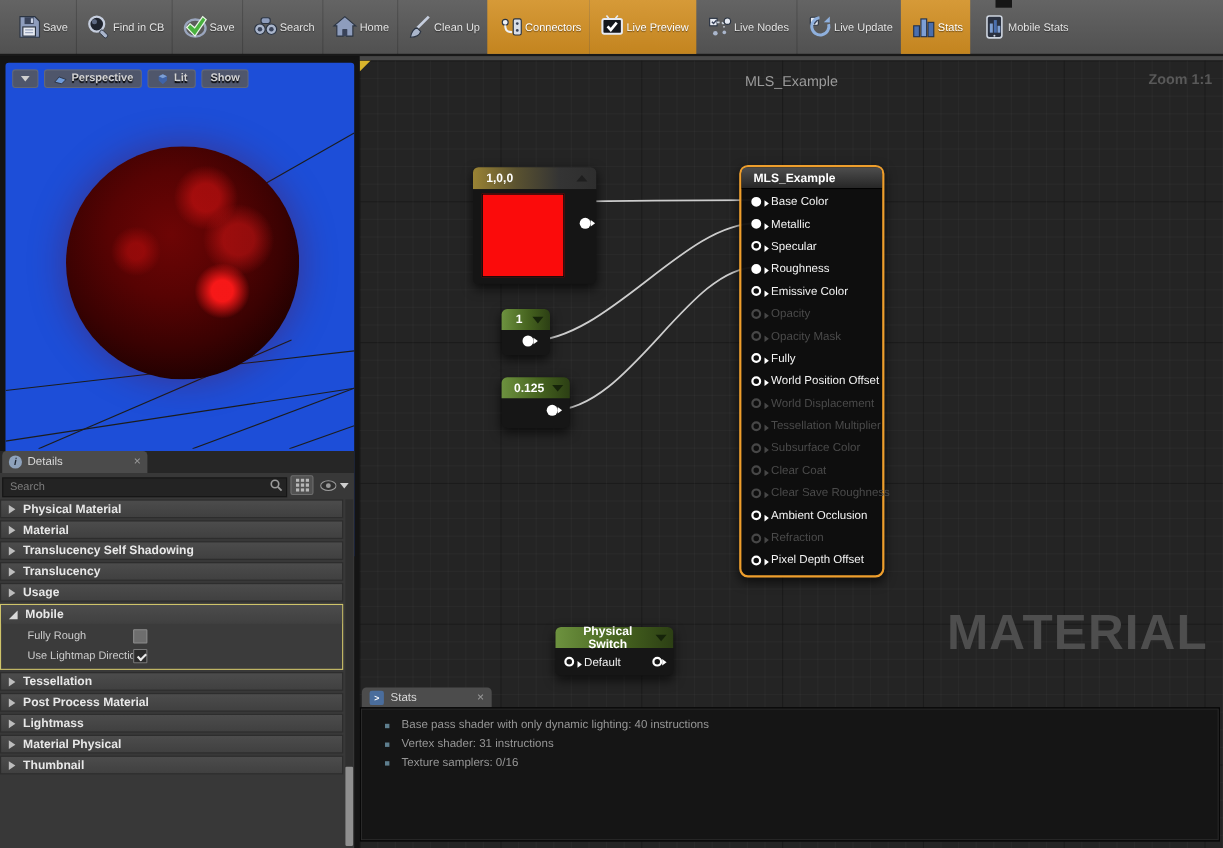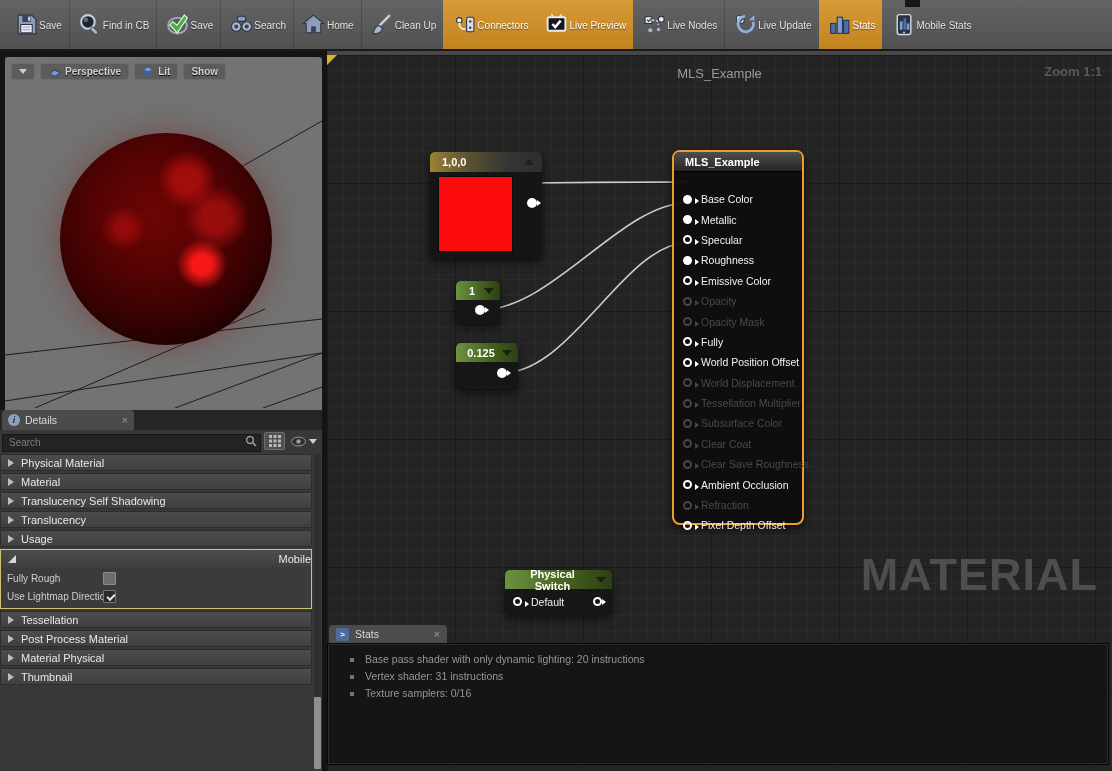--- a/index.html
+++ b/index.html
@@ -19,21 +19,21 @@
   .ticon svg { width:25px; height:25px; }
   .tlabel { font-size:10px; color:#e4e4e4; margin-top:2px; white-space:nowrap;
     text-shadow:0 1px 1px rgba(0,0,0,.5); }
   .tbtn.on .tlabel { color:#fff; }
   .win-artifact { position:absolute; left:905px; top:0; width:15px; height:7px; background:#161616; }
 
   
   .left { position:absolute; left:0; top:53px; width:322px; bottom:0; background:#141414; }
 
   
-  .viewport { position:absolute; left:5px; top:4px; width:317px; height:451px; background:#737373;
+  .viewport { position:absolute; left:5px; top:4px; width:317px; height:451px; background:#1d4ed8;
     border-radius:3px; overflow:hidden; }
   .vp-grid { position:absolute; inset:0; }
   .vp-toolbar { position:absolute; left:6px; top:6px; display:flex; gap:5px; align-items:center; }
   .vp-btn { background:rgba(88,88,88,.85); border:1px solid rgba(130,130,130,.4); border-radius:3px;
     height:17px; display:flex; align-items:center; gap:4px; padding:0 7px;
     color:#d2d2d2; font-size:10px; font-weight:bold; cursor:pointer; text-shadow:0 1px 1px #000; }
   .caret-down { width:0; height:0; border-left:4px solid transparent; border-right:4px solid transparent;
     border-top:5px solid #cfcfcf; }
   .sphere { position:absolute; left:55px; top:76px; width:212px; height:212px; border-radius:50%;
     background:
@@ -66,25 +66,25 @@
   .search-mag { position:absolute; right:4px; top:3px; }
   .sq-btn { width:21px; height:18px; background:#515151; border:1px solid #6e6e6e; border-radius:2px;
     display:flex; align-items:center; justify-content:center; cursor:pointer; }
   .eye-btn { display:flex; align-items:center; gap:3px; padding:0 3px; cursor:pointer; height:18px; }
   .dbody { position:absolute; left:0; top:44px; right:0; bottom:0; }
   .cat { height:17px; margin:0 10px 2px 0; background:linear-gradient(#4c4c4c,#404040);
     border:1px solid #2d2d2d; display:flex; align-items:center; padding-left:7px; gap:7px; cursor:pointer; }
   .tri-right { width:0; height:0; border-top:4px solid transparent; border-bottom:4px solid transparent;
     border-left:6px solid #bdbdbd; flex:none; }
   .tri-corner { width:0; height:0; border-left:8px solid transparent; border-bottom:8px solid #d8d8d8; flex:none; }
-  .cat-label { font-size:11px; font-weight:normal; color:#e8e8e8; white-space:nowrap; }
+  .cat-label { font-size:11px; font-weight:bold; color:#e8e8e8; white-space:nowrap; }
   .mobile-block { margin:0 10px 2px 0; border:1px solid #cfc46a; background:#3b3b3b; }
   .mobile-head { height:17px; background:linear-gradient(#4c4c4c,#404040); display:flex;
-    align-items:center; padding-left:7px; gap:7px; cursor:pointer;justify-content:space-between; }
-  .prop-row { height:18px; display:flex; align-items:center; padding-left:6px; }
+    align-items:center; padding-left:7px; gap:7px; cursor:pointer; }
+  .prop-row { height:18px; display:flex; align-items:center; padding-left:24px; }
   .prop-rows { padding:2px 0 3px; }
   .prop-label { font-size:10px; color:#cdcdcd; width:96px; overflow:hidden; white-space:nowrap; }
   .checkbox { width:13px; height:13px; background:#6e6e6e; border:1px solid #8c8c8c; border-radius:1px;
     cursor:pointer; position:relative; }
   .checkbox.on { background:#2b2b2b; border-color:#777; }
   .checkbox.on::after { content:""; position:absolute; left:2.5px; top:3px; width:6px; height:3px;
     border-left:2px solid #e8e8e8; border-bottom:2px solid #e8e8e8; transform:rotate(-45deg); }
   .scroll-track { position:absolute; right:1px; top:44px; bottom:3px; width:7px; background:#2f2f2f; }
   .scroll-thumb { position:absolute; right:0; top:243px; width:7px; height:72px; background:#8f8f8f; border-radius:1px; cursor:grab; }
 
@@ -127,21 +127,21 @@
   .tri-down { width:0; height:0; border-left:5px solid transparent; border-right:5px solid transparent;
     border-top:6px solid #16240a; }
   .node-const1 { left:129px; top:226px; width:44px; height:42px; }
   .node-const2 { left:129px; top:288px; width:62px; height:46px; }
 
   .node-mls { left:345px; top:95px; width:132px; height:375px; background:rgba(14,14,14,.96);
     border:2px solid #ee9e2c; border-radius:8px; }
   .mls-head { height:20px; background:linear-gradient(#4e4e4e,#262626); border-radius:5px 5px 0 0;
     border-bottom:1px solid #000; display:flex; align-items:center; padding-left:11px; }
   .mls-title { color:#fff; font-weight:bold; font-size:11px; }
-  .pins { padding:17px 0 0 9px; }
+  .pins { padding:1px 0 0 9px; }
   .pin-row { height:20.4px; display:flex; align-items:center; cursor:crosshair; }
   .pin { width:9px; height:9px; border-radius:50%; position:relative; flex:none; }
   .pin::after { content:""; position:absolute; left:10px; top:1.5px; width:0; height:0;
     border-top:3px solid transparent; border-bottom:3px solid transparent; border-left:4px solid #fff; }
   .pin.connected { background:#fff; border:2px solid #fff; }
   .pin.open { border:2px solid #fff; }
   .pin.disabled { border:2px solid #474747; }
   .pin.disabled::after { border-left-color:#474747; }
   .pin-label { margin-left:9px; font-size:10.5px; color:#f2f2f2; white-space:nowrap; }
   .pin-label.disabled { color:#4a4a4a; }
@@ -470,20 +470,24 @@
             <div class="cat">
               <span class="tri-right"></span>
               <span class="cat-label">Tessellation</span>
             </div>
 
             <div class="cat">
               <span class="tri-right"></span>
               <span class="cat-label">Post Process Material</span>
             </div>
 
+            <div class="cat">
+              <span class="tri-right"></span>
+              <span class="cat-label">Lightmass</span>
+            </div>
 
             <div class="cat">
               <span class="tri-right"></span>
               <span class="cat-label">Material Physical</span>
             </div>
 
             <div class="cat">
               <span class="tri-right"></span>
               <span class="cat-label">Thumbnail</span>
             </div>
@@ -645,21 +649,21 @@
     <div class="stats-tab">
       <span class="stats-icon">&gt;</span>
       <span class="stats-tab-label">Stats</span>
       <span class="tab-close">×</span>
     </div>
     <div class="stats-content">
       <div>
 
           <div class="stat-line">
             <span class="stat-bullet"></span>
-            <span class="stat-text">Base pass shader with only dynamic lighting: 20 instructions</span>
+            <span class="stat-text">Base pass shader with only dynamic lighting: 40 instructions</span>
           </div>
 
           <div class="stat-line">
             <span class="stat-bullet"></span>
             <span class="stat-text">Vertex shader: 31 instructions</span>
           </div>
 
           <div class="stat-line">
             <span class="stat-bullet"></span>
             <span class="stat-text">Texture samplers: 0/16</span>

